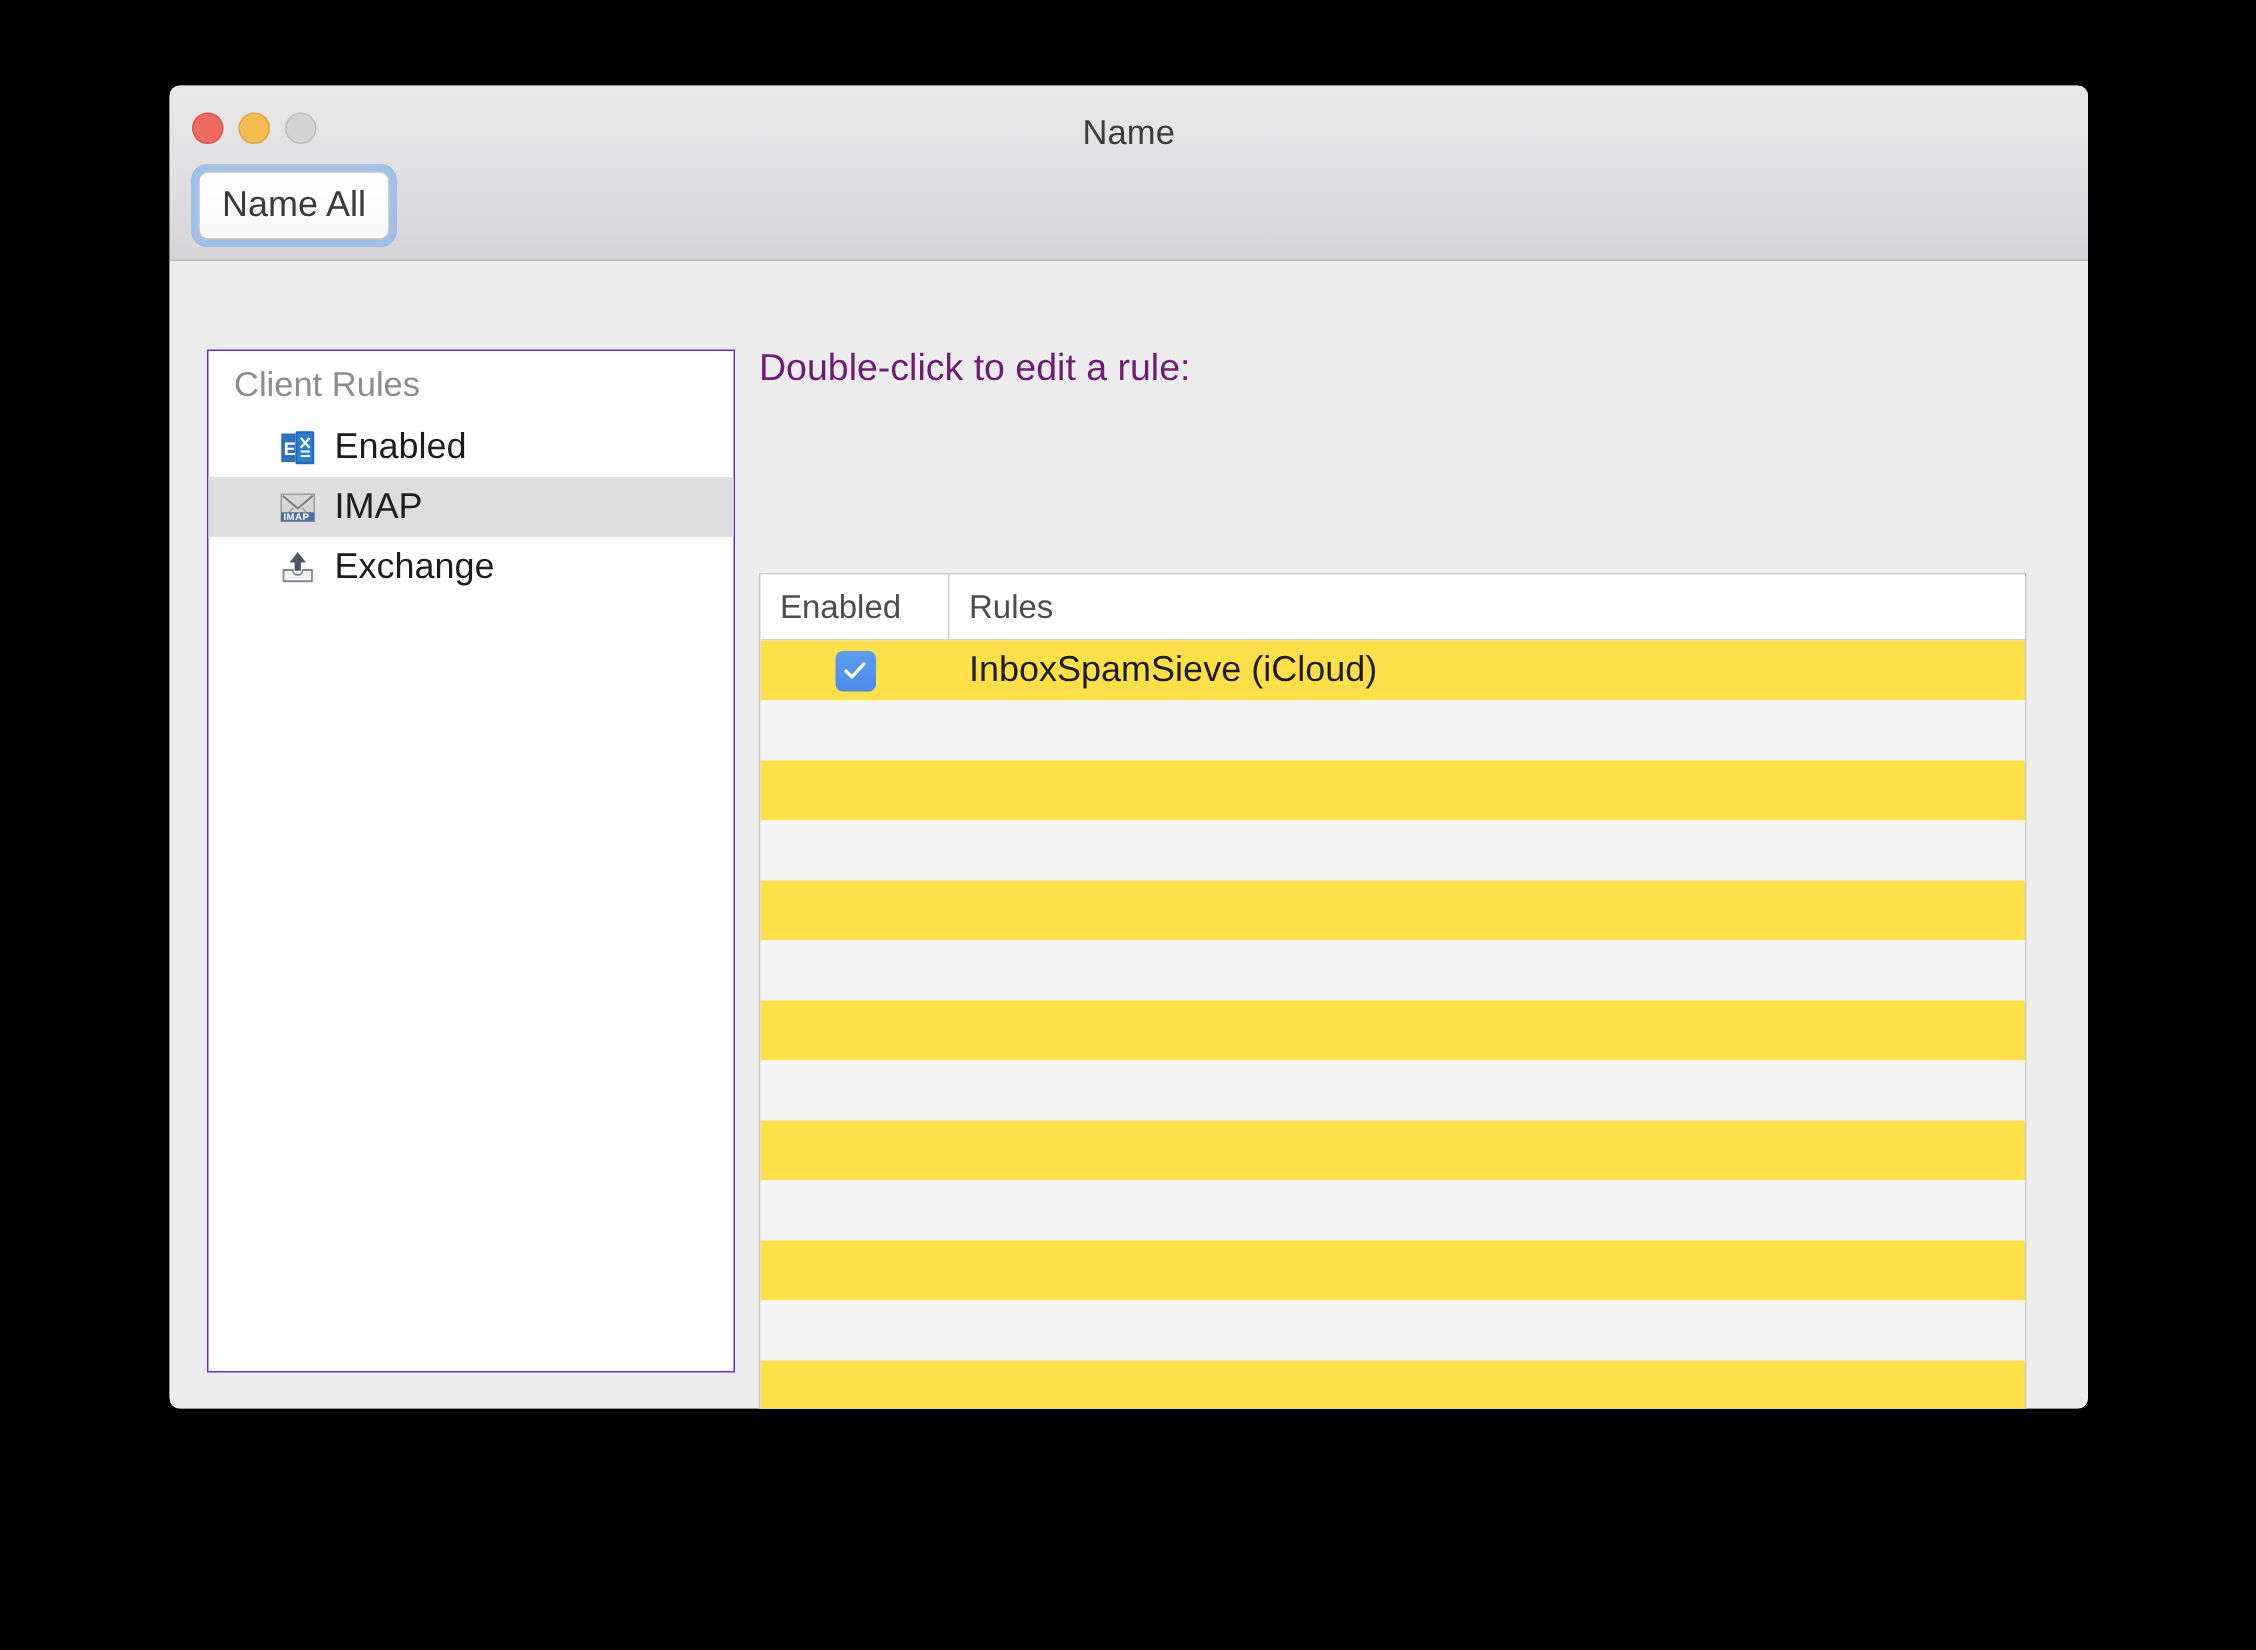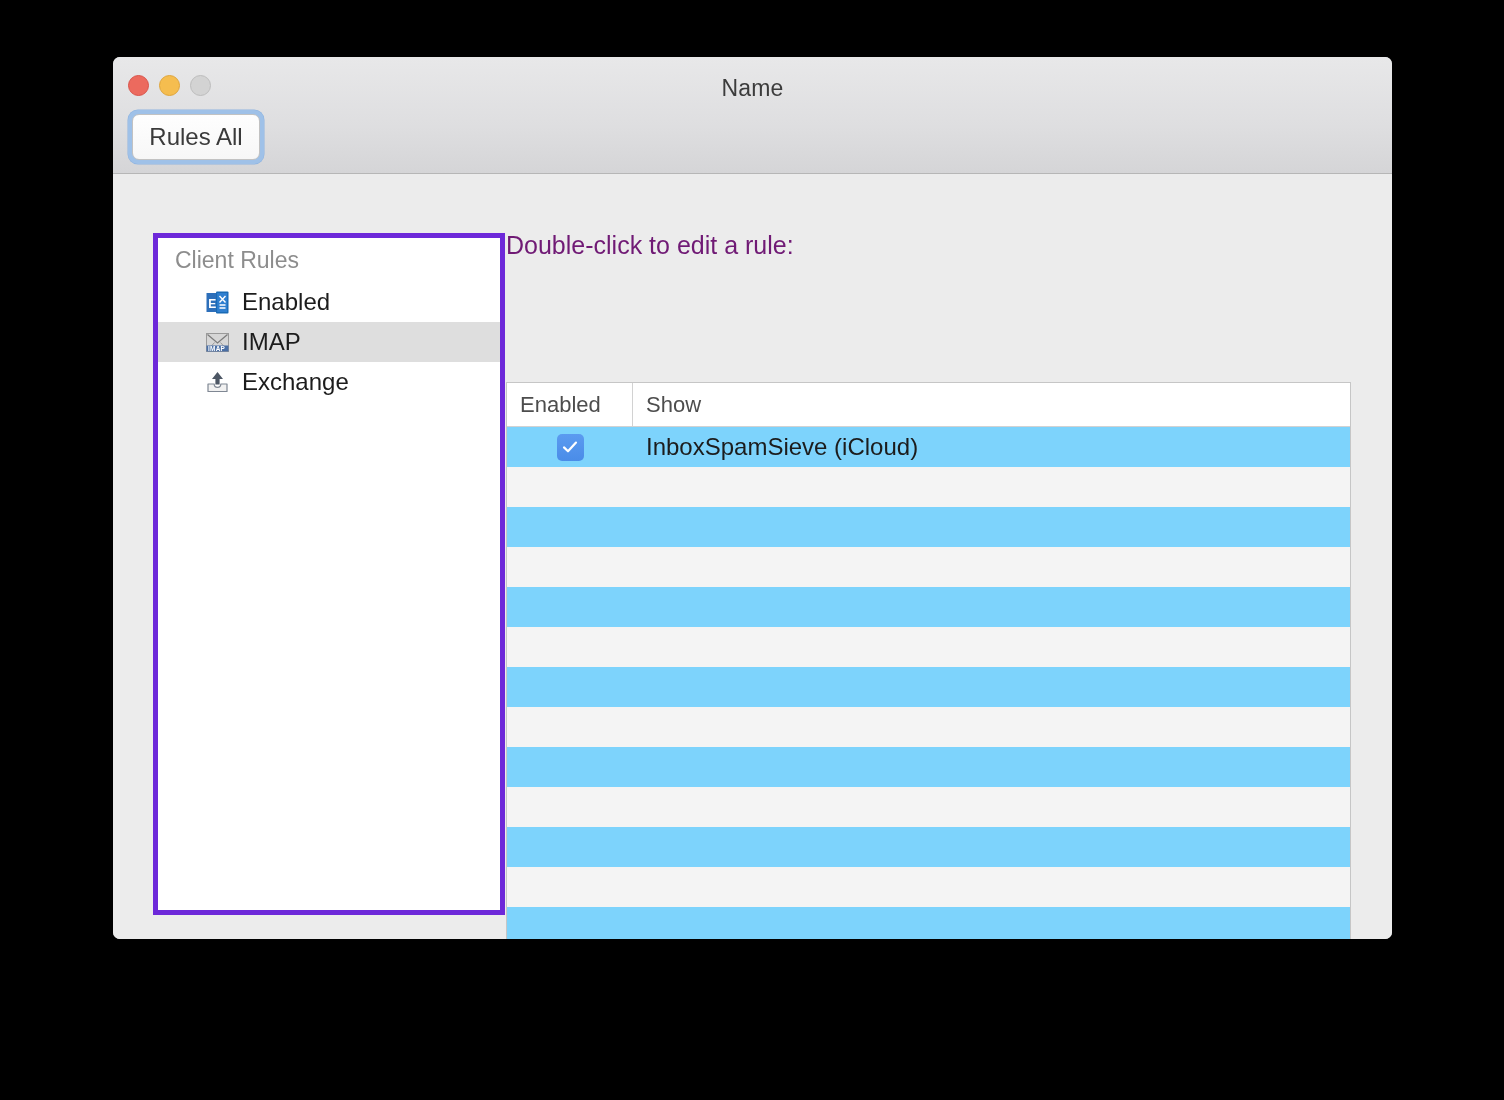--- a/index.html
+++ b/index.html
@@ -87,26 +87,26 @@
   
   #content {
     position: relative;
     height: 765px;
     background: #ececec;
   }
 
   
   #sidebar {
     position: absolute;
-    left: 40px;
+    left: 25px;
     top: 59px;
     width: 352px;
     height: 682px;
     background: #ffffff;
-    border: 5px solid #6d28d9;
+    border: 1px solid #6d28d9;
   }
   #sidebar-header {
     height: 44px;
     line-height: 44px;
     padding-left: 17px;
     font-size: 23px;
     color: #8d8d8d;
   }
   .side-row {
     height: 40px;
@@ -164,21 +164,21 @@
     padding-left: 13px;
     border-right: 1px solid #d2d2d2;
   }
   .th.name-col { padding-left: 13px; flex: 1; }
 
   .row {
     display: flex;
     align-items: center;
     height: 40px;
   }
-  .row.odd  { background: #7dd3fc; }
+  .row.odd  { background: #fde047; }
   .row.even { background: #f4f4f4; }
   .row .cell-enabled {
     width: 126px;
     display: flex;
     align-items: center;
     justify-content: center;
   }
   .row .cell-name {
     flex: 1;
     padding-left: 13px;
@@ -205,21 +205,21 @@
   <div id="titlebar">
     <div class="traffic-lights">
       <div class="light red"></div>
       <div class="light yellow"></div>
       <div class="light gray"></div>
     </div>
 
     <div id="title-text">Name</div>
 
     <div id="show-all-wrap">
-      <div id="show-all-btn">Rules All</div>
+      <div id="show-all-btn">Name All</div>
     </div>
   </div>
 
   <div id="content">
 
     <div id="sidebar">
       <div id="sidebar-header">Client Rules</div>
 
       <div class="side-row">
         <span class="side-icon">
@@ -257,21 +257,21 @@
         </span>
         <span>Exchange</span>
       </div>
     </div>
 
     <div id="pane-label">Double-click to edit a rule:</div>
 
     <div id="table">
       <div id="table-header">
         <div class="th enabled-col">Enabled</div>
-        <div class="th name-col">Show</div>
+        <div class="th name-col">Rules</div>
       </div>
 
       <div id="table-body">
           <div class="row odd">
             <div class="cell-enabled">
               <div class="checkbox">
                 <svg width="20" height="20" viewBox="0 0 20 20">
                   <path d="M4 10.4 L8 14.3 L16 5.6" stroke="#ffffff" stroke-width="2.2" fill="none" stroke-linecap="round" stroke-linejoin="round"></path>
                 </svg>
               </div>

